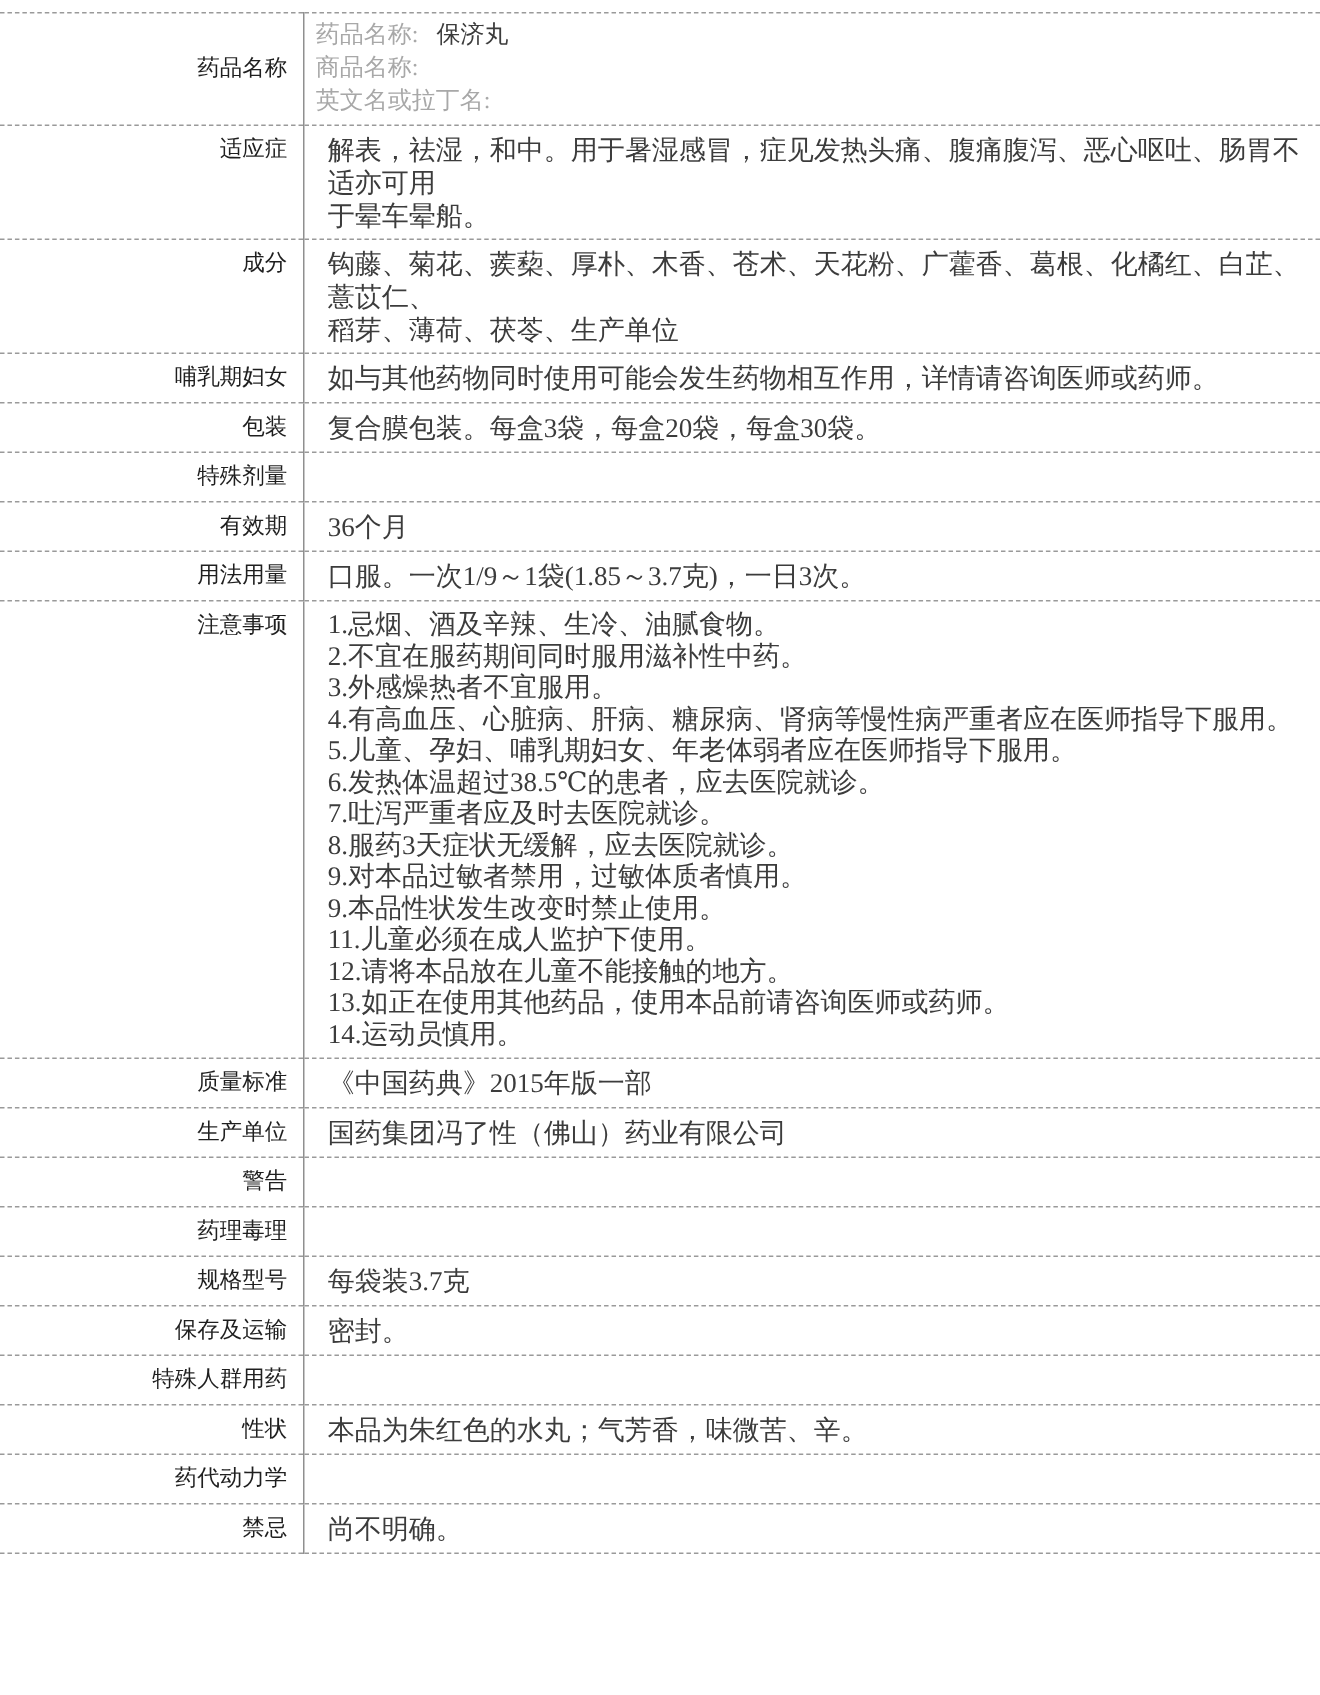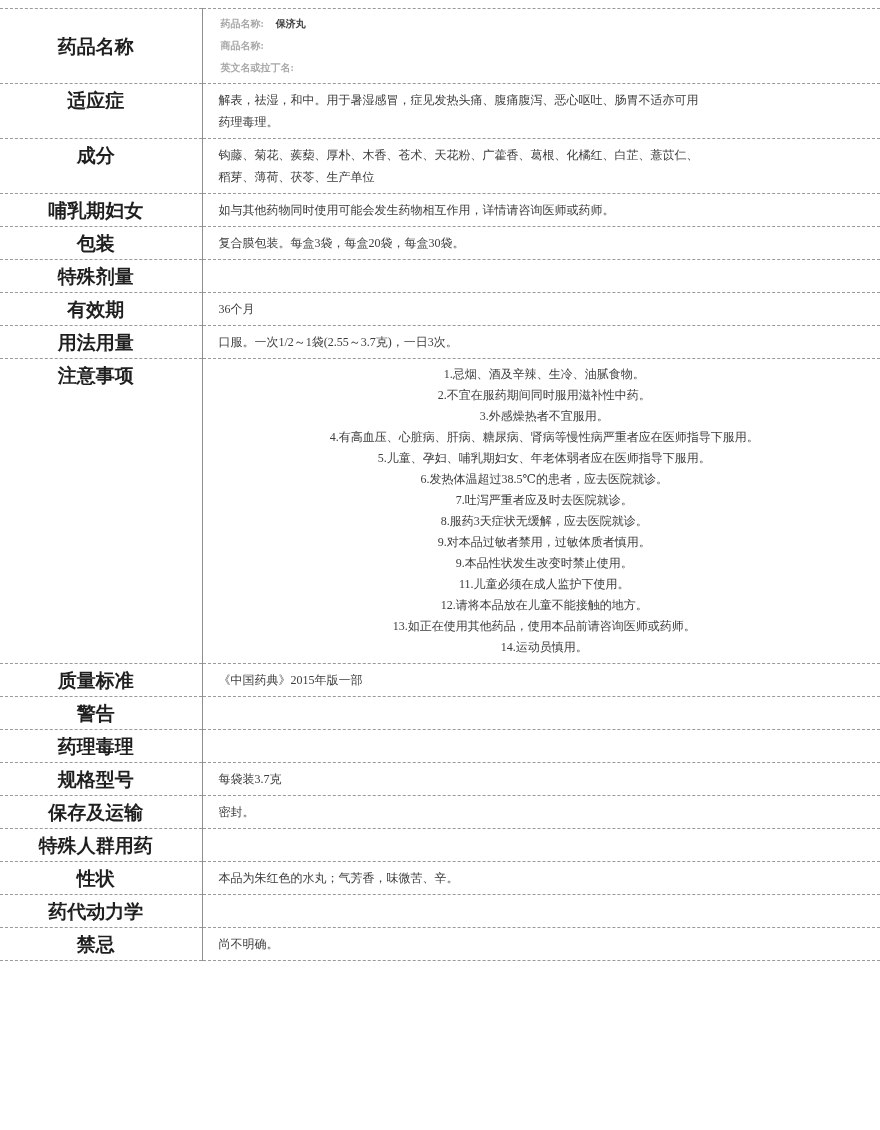--- a/index.html
+++ b/index.html
@@ -13,44 +13,45 @@
   .drug-table {
     border-collapse: collapse;
     table-layout: fixed;
     width: 880px;
     margin-top: 8px;
   }
   .drug-table col.c-label { width: 202px; }
   .drug-table tr { border-top: 1px dashed #9a9a9a; }
   .drug-table tr:last-child { border-bottom: 1px dashed #9a9a9a; margin-left: 32px; }
   .drug-table th {
+    text-align: right;
     vertical-align: top;
     padding: 8px 10px 0 0;
-    font-size: 19px;
+    font-size: 15px;
     line-height: 17px;
-    font-weight: bold;
+    font-weight: normal;
     color: #1f1f1f;
     border-right: 1px solid #8f8f8f;
     white-space: nowrap;
   }
   .drug-table td {
     vertical-align: top;
     padding: 5px 10px 4px 16px;
-    font-size: 12px;
+    font-size: 18px;
     line-height: 22px;
     color: #3c3c3c;
   }
   
   tr.h-name   { height: 72px; }
   tr.h-two    { height: 55px; }
   tr.h-one    { height: 33px; }
   tr.h-notice { height: 305px; }
   tr.h-name th { vertical-align: middle; padding-top: 0; }
-  tr.h-name td { padding-left: 18px; font-size: 10px; line-height: 22px; padding-top: 4px; font-weight: bold; }
-  tr.h-notice td .content-line { line-height: 21px; text-align: center; }
+  tr.h-name td { padding-left: 8px; font-size: 16px; line-height: 22px; padding-top: 4px; }
+  tr.h-notice td .content-line { line-height: 21px; }
   .sub-label { color: #a8a8a8; }
   .sub-value { color: #3c3c3c; margin-left: 12px; }
 </style>
 </head>
 <body>
 
 <table class="drug-table">
   <colgroup>
       <col class="c-label">
       <col>
@@ -63,21 +64,21 @@
       <div class="content-line"><span class="sub-label">药品名称:</span><span class="sub-value">保济丸</span></div>
       <div class="content-line"><span class="sub-label">商品名称:</span><span class="sub-value"></span></div>
       <div class="content-line"><span class="sub-label">英文名或拉丁名:</span><span class="sub-value"></span></div>
     </td>
   </tr>
 
   <tr class="h-two">
     <th>适应症</th>
     <td>
       <div class="content-line">解表，祛湿，和中。用于暑湿感冒，症见发热头痛、腹痛腹泻、恶心呕吐、肠胃不适亦可用</div>
-      <div class="content-line">药理毒理。</div>
+      <div class="content-line">于晕车晕船。</div>
     </td>
   </tr>
 
   <tr class="h-two">
     <th>成分</th>
     <td>
       <div class="content-line">钩藤、菊花、蒺蔾、厚朴、木香、苍术、天花粉、广藿香、葛根、化橘红、白芷、薏苡仁、</div>
       <div class="content-line">稻芽、薄荷、茯苓、生产单位</div>
     </td>
   </tr>
@@ -104,21 +105,21 @@
   <tr class="h-one">
     <th>有效期</th>
     <td>
       <div class="content-line">36个月</div>
     </td>
   </tr>
 
   <tr class="h-one">
     <th>用法用量</th>
     <td>
-      <div class="content-line">口服。一次1/2～1袋(2.55～3.7克)，一日3次。</div>
+      <div class="content-line">口服。一次1/9～1袋(1.85～3.7克)，一日3次。</div>
     </td>
   </tr>
 
   <tr class="h-notice">
     <th>注意事项</th>
     <td>
       <div class="content-line">1.忌烟、酒及辛辣、生冷、油腻食物。</div>
       <div class="content-line">2.不宜在服药期间同时服用滋补性中药。</div>
       <div class="content-line">3.外感燥热者不宜服用。</div>
       <div class="content-line">4.有高血压、心脏病、肝病、糖尿病、肾病等慢性病严重者应在医师指导下服用。</div>
@@ -136,20 +137,26 @@
   </tr>
 
 
   <tr class="h-one">
     <th>质量标准</th>
     <td>
       <div class="content-line">《中国药典》2015年版一部</div>
     </td>
   </tr>
 
+  <tr class="h-one">
+    <th>生产单位</th>
+    <td>
+      <div class="content-line">国药集团冯了性（佛山）药业有限公司</div>
+    </td>
+  </tr>
 
   <tr class="h-one">
     <th>警告</th>
     <td></td>
   </tr>
 
   <tr class="h-one">
     <th>药理毒理</th>
     <td></td>
   </tr>

